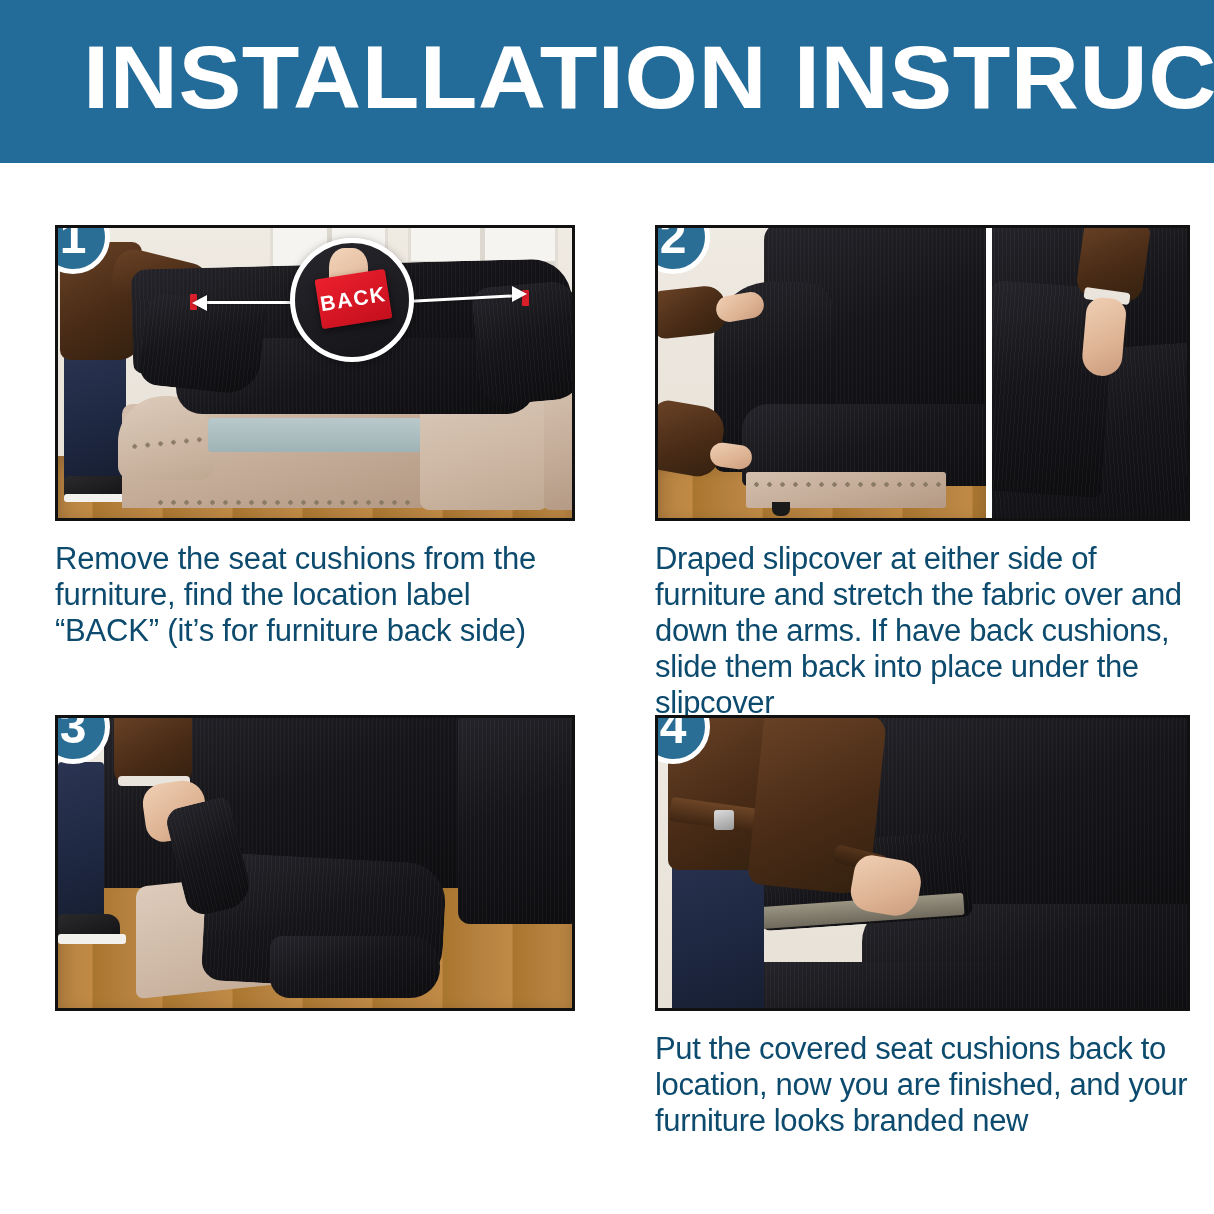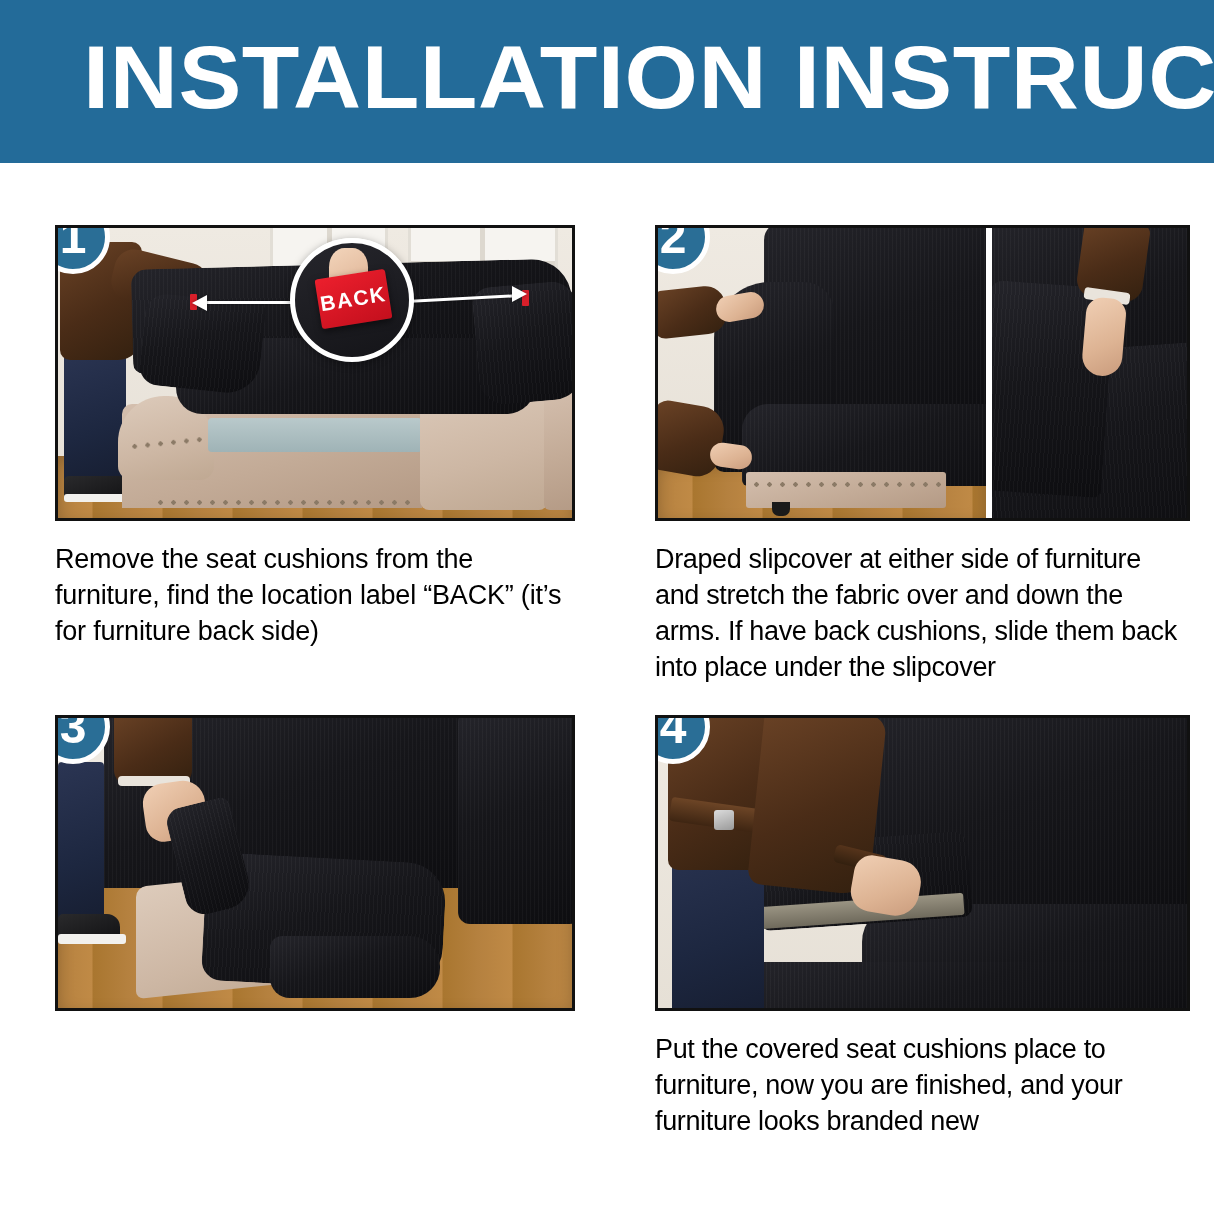--- a/index.html
+++ b/index.html
@@ -65,23 +65,23 @@
     font-weight: 700;
     line-height: 64px;
     text-align: center;
     z-index: 40;
     font-family: "Liberation Sans", sans-serif;
   }
 
   
   .caption {
     margin-top: 20px;
-    font-size: 27px;
+    font-size: 31px;
     line-height: 36px;
-    color: #000000;
+    color: #0c4a6e;
     letter-spacing: -0.2px;
   }
   .cell-2 .caption, .cell-4 .caption { letter-spacing: -0.35px; }
 
   
   .scene { position: absolute; inset: 0; overflow: hidden; }
 
   
   .wall      { position: absolute; inset: 0; background: linear-gradient(180deg,#efeae2 0%,#e6e0d6 100%); }
   .floor     { position: absolute; left: 0; right: 0; bottom: 0;
@@ -321,17 +321,17 @@
           <div class="jeans" style="left:14px; top:108px; width:92px; height:196px; border-radius:6px;"></div>
           <div class="sleeve" style="left:10px; top:-8px; width:110px; height:160px; border-radius:6px 14px 18px 10px;"></div>
           <div style="position:absolute; left:12px; top:86px; width:104px; height:24px; background:linear-gradient(180deg,#6d4526,#3e2512); border-radius:4px; transform:rotate(8deg);"></div>
           <div style="position:absolute; left:56px; top:92px; width:20px; height:20px; background:linear-gradient(160deg,#dcdcdc,#9a9a9a); border-radius:3px;"></div>
           <div class="sleeve" style="left:98px; top:-8px; width:122px; height:180px; border-radius:10px 18px 28px 14px; transform:rotate(6deg);"></div>
           <div class="cuff" style="left:176px; top:132px; width:52px; height:18px; border-radius:5px; background:linear-gradient(180deg,#56341b,#33200f); transform:rotate(14deg);"></div>
           <div class="hand" style="left:194px; top:140px; width:68px; height:56px; border-radius:18px 22px 24px 20px; transform:rotate(10deg);"></div>
         </div>
         <div class="badge">4</div>
       </div>
-      <div class="caption">Put the covered seat cushions place to furniture, now you are finished, and your furniture looks branded new</div>
+      <div class="caption">Put the covered seat cushions back to location, now you are finished, and your furniture looks branded new</div>
     </div>
 
   </div>
 </div>
 
 </body></html>

